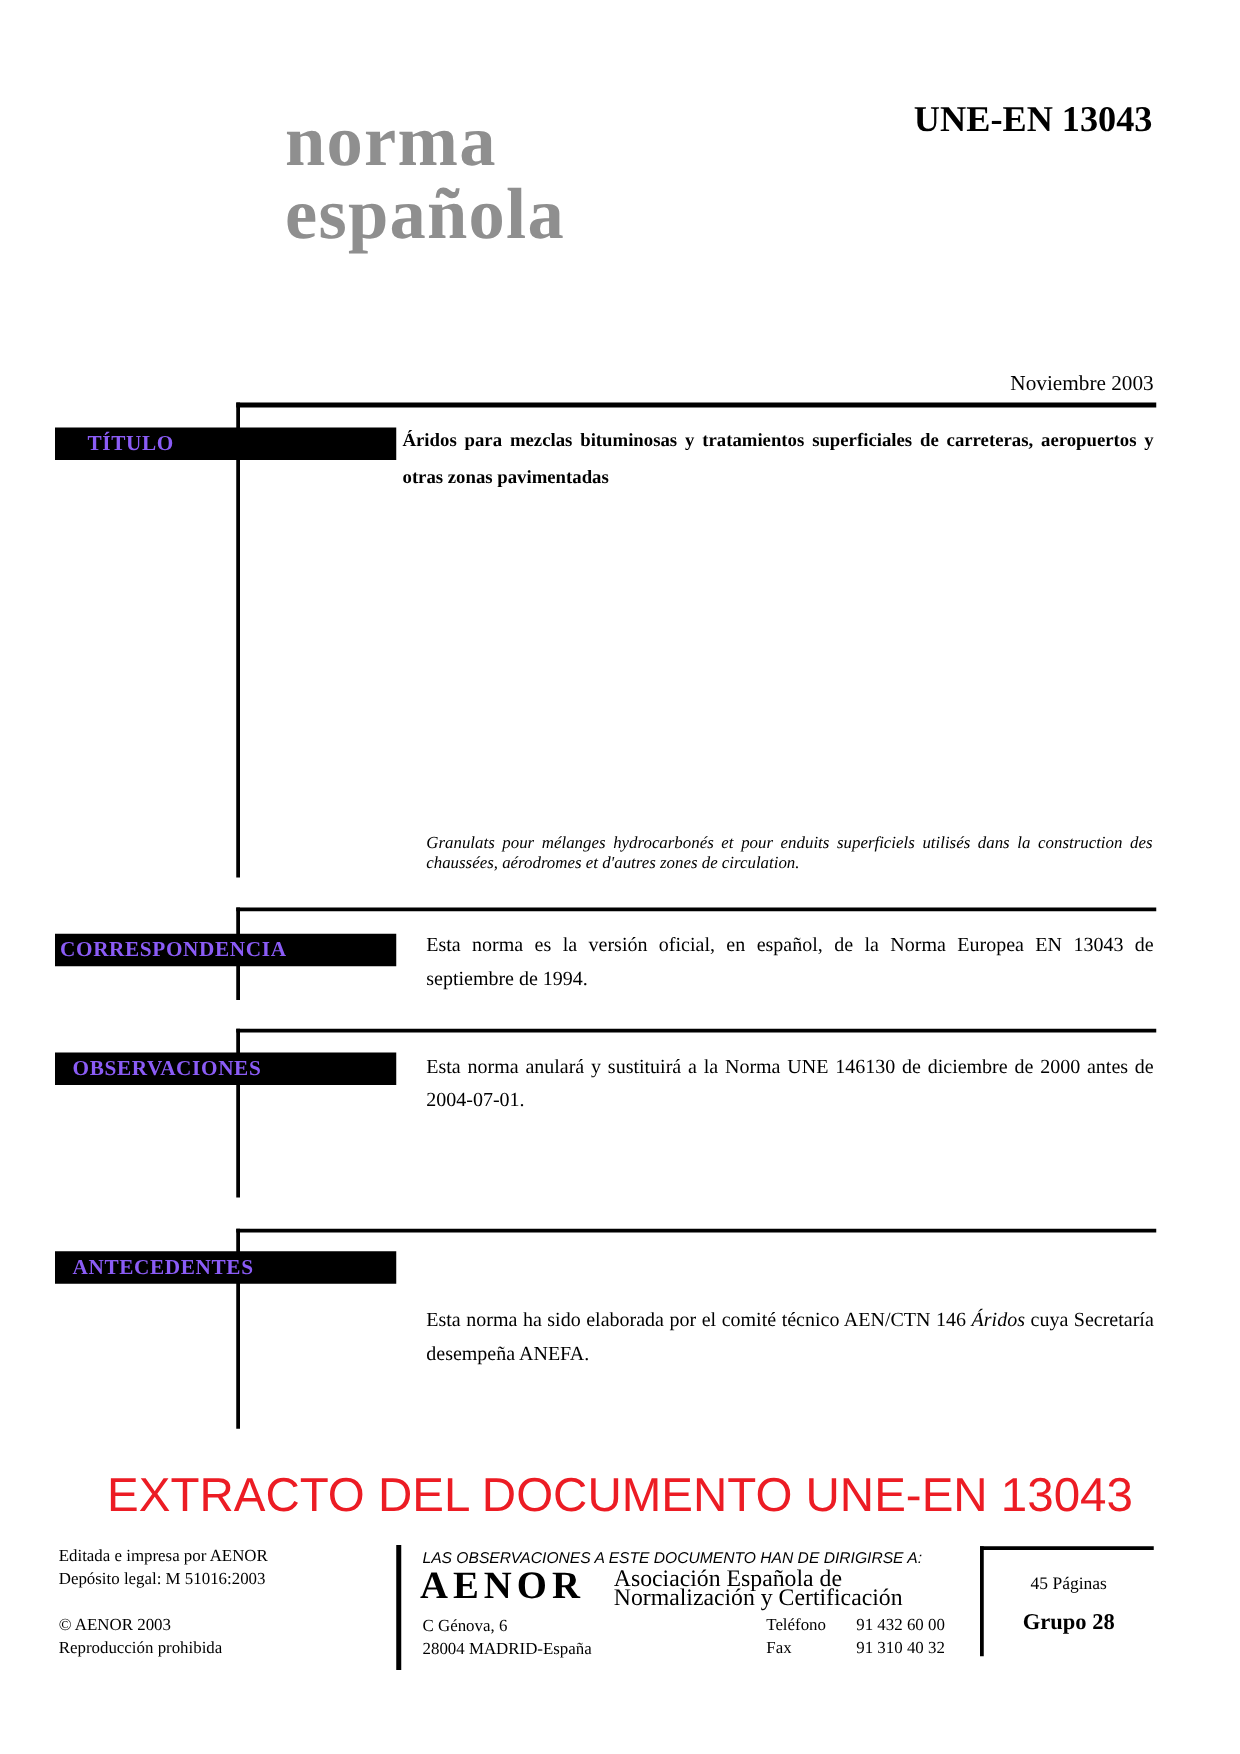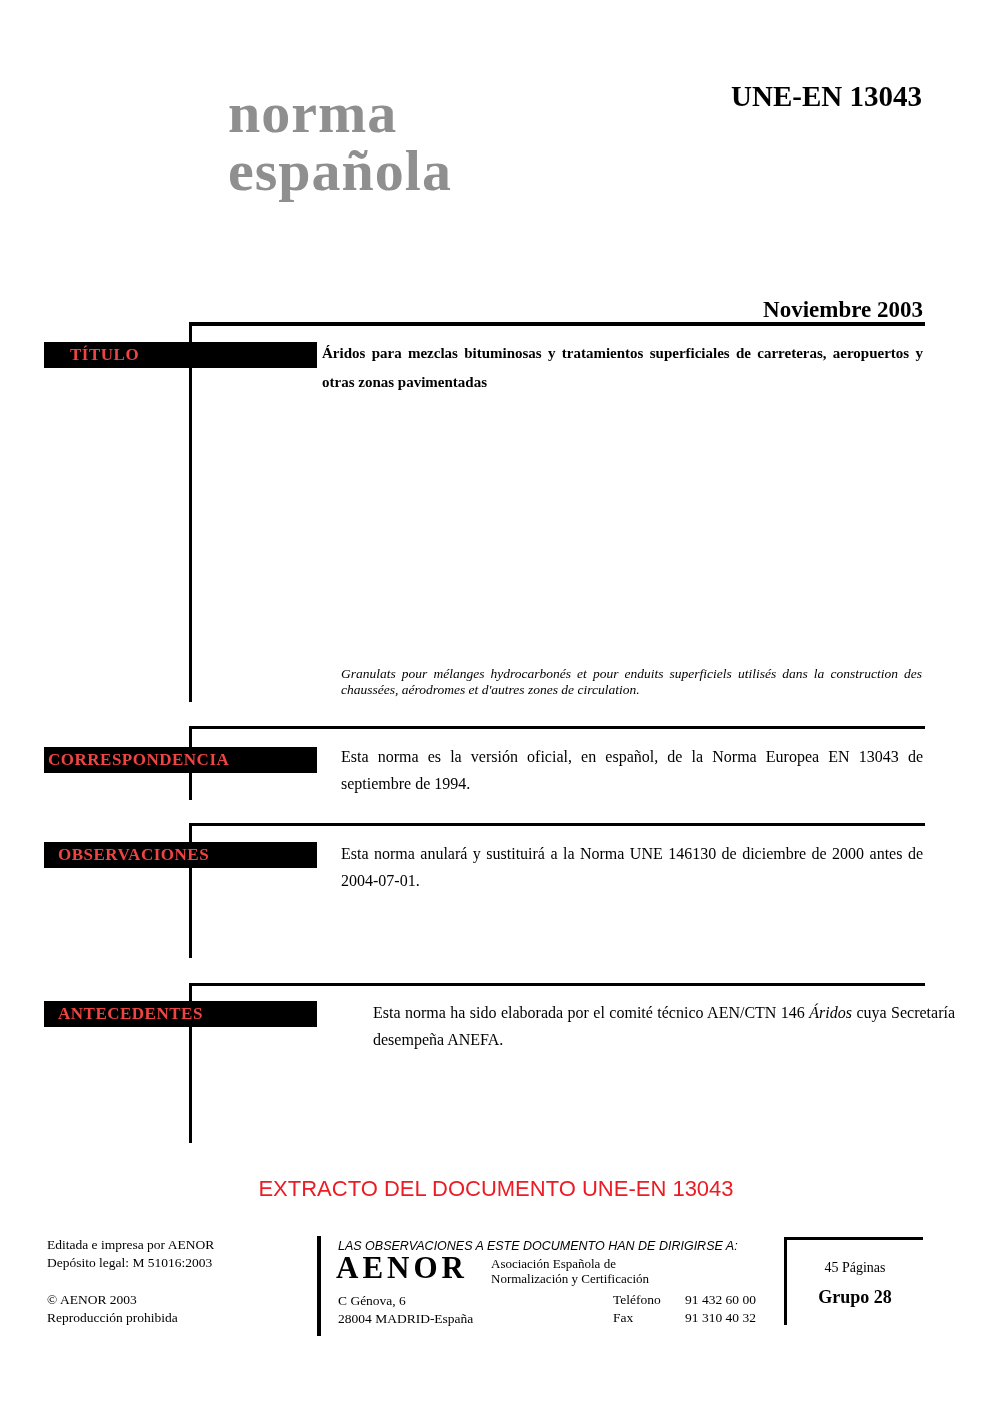--- a/index.html
+++ b/index.html
@@ -23,31 +23,31 @@
     color:var(--logo-gray,#8f8f8f);
     letter-spacing:1px;
     margin-left:42px;
   }
   .doc-number{
     right:70px;top:80px;
     font-weight:bold;font-size:29px;line-height:32px;
   }
   .date{
     right:69px;top:297px;
-    font-weight:bold;font-size:23px;
+    font-weight:normal;font-size:17px;
   }
 
   
   .hrule{background:#000;height:3px;left:189px;width:736px;}
   .vline{background:#000;width:3px;left:189px;}
 
   
   .band{
     left:44px;width:273px;height:26px;
-    background:#000;color:#ef4444;
+    background:#000;color:#8b5cf6;
     font-weight:bold;font-size:17px;line-height:26px;
     letter-spacing:0.5px;
     box-sizing:border-box;
   }
 
   
   .content{
     left:341px;width:582px;
     font-size:16px;line-height:27px;
     text-align:justify;
@@ -60,35 +60,35 @@
   .note{
     left:341px;width:581px;
     font-style:italic;font-size:13.5px;line-height:16px;
     text-align:justify;
   }
 
   .extract{
     left:0;right:0;top:1176px;
     text-align:center;
     font-family:"Liberation Sans", sans-serif;
-    font-size:22px;font-weight:normal;
+    font-size:38px;font-weight:normal;
     color:var(--accent-red,#ec1c24);
     letter-spacing:0px;
   }
 
   
   .foot-small{font-size:13.5px;line-height:17.5px;}
   .foot-divider{left:317px;top:1236px;width:4px;height:100px;background:#000;}
   .foot-notice{left:338px;top:1239px;font-size:12.5px;}
   .aenor-logo{
     left:336px;top:1251px;
     font-weight:bold;font-size:31px;line-height:34px;
     letter-spacing:4px;
   }
-  .assoc{left:491px;top:1257px;font-size:13px;line-height:14.5px;}
+  .assoc{left:491px;top:1257px;font-size:19px;line-height:14.5px;}
   .addr{left:338px;top:1292px;font-size:13.5px;line-height:18px;}
   .tel-label{left:613px;font-size:13.5px;}
   .tel-value{left:685px;font-size:13.5px;}
   .rbox-vline{left:784px;top:1237px;width:3px;height:88px;background:#000;}
   .rbox-hline{left:784px;top:1237px;width:139px;height:3px;background:#000;}
   .pages{left:787px;top:1260px;width:136px;text-align:center;font-size:14px;}
   .group{left:787px;top:1287px;width:136px;text-align:center;font-weight:bold;font-size:18px;}
 </style>
 </head>
 <body>
@@ -115,21 +115,21 @@
   <div class="abs content serif" style="top:743px;">Esta norma es la versión oficial, en español, de la Norma Europea EN 13043 de septiembre de 1994.</div>
 
   <div class="abs hrule" style="top:823px;"></div>
   <div class="abs vline" style="top:823px;height:135px;"></div>
   <div class="abs band" style="top:842px;padding-left:14px;">OBSERVACIONES</div>
   <div class="abs content serif" style="top:840px;">Esta norma anulará y sustituirá a la Norma UNE 146130 de diciembre de 2000 antes de 2004-07-01.</div>
 
   <div class="abs hrule" style="top:983px;"></div>
   <div class="abs vline" style="top:983px;height:160px;"></div>
   <div class="abs band" style="top:1001px;padding-left:14px;">ANTECEDENTES</div>
-  <div class="abs content serif" style="top:999px;margin-left:32px;"><span>Esta norma ha sido elaborada por el comité técnico AEN/CTN 146 </span><span style="font-style:italic;">Áridos</span><span> cuya Secretaría desempeña ANEFA.</span></div>
+  <div class="abs content serif" style="top:1043px;"><span>Esta norma ha sido elaborada por el comité técnico AEN/CTN 146 </span><span style="font-style:italic;">Áridos</span><span> cuya Secretaría desempeña ANEFA.</span></div>
 
   <div class="abs extract">EXTRACTO DEL DOCUMENTO UNE-EN 13043</div>
 
   <div class="abs serif foot-small" style="left:47px;top:1236px;">
     <div>Editada e impresa por AENOR</div>
     <div>Depósito legal: M 51016:2003</div>
   </div>
   <div class="abs serif foot-small" style="left:47px;top:1291px;">
     <div>© AENOR 2003</div>
     <div>Reproducción prohibida</div>

